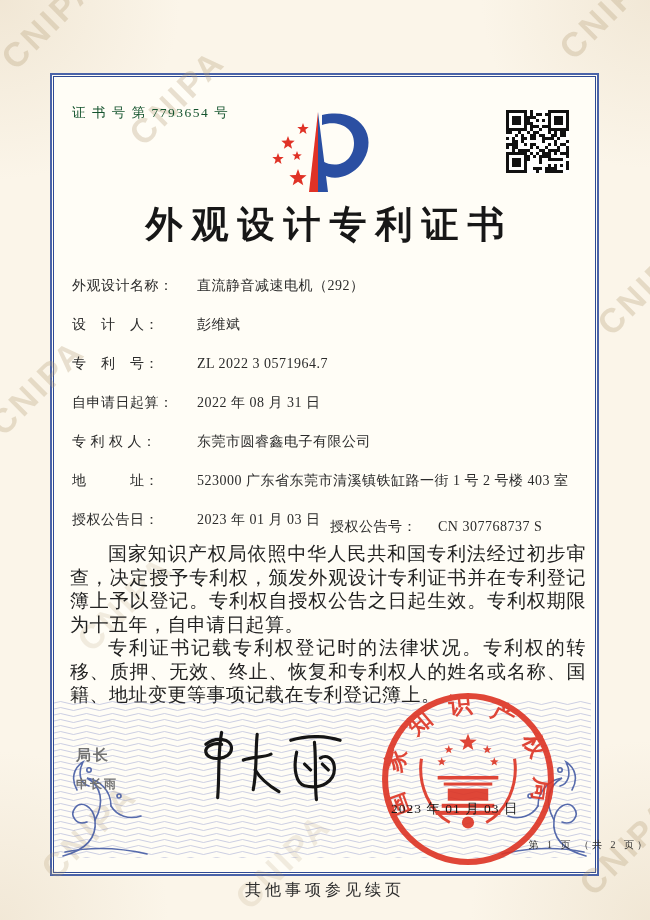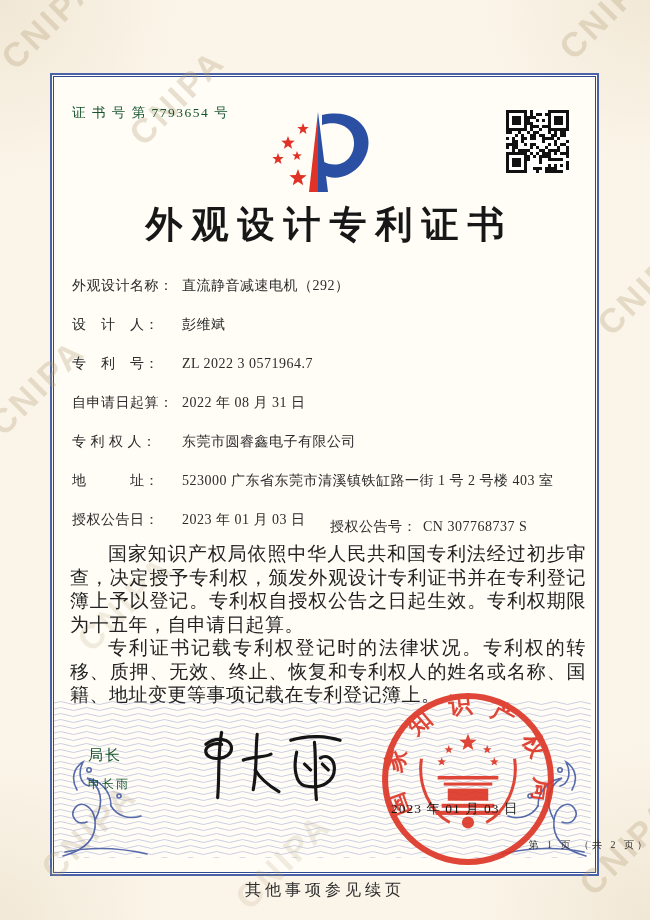--- a/index.html
+++ b/index.html
@@ -31,32 +31,32 @@
   }
   .logo{position:absolute;left:264px;top:104px;}
   .qr{position:absolute;left:506px;top:110px;background:#fff;}
   .title{
     position:absolute;left:0;right:0;top:200px;text-align:center;
     font-size:37px;font-weight:bold;color:#171717;letter-spacing:9px;text-indent:9px;
   }
   .fields{position:absolute;left:72px;top:277px;width:505px;}
   .frow{position:relative;height:39px;font-size:14px;color:#2b2b2b;letter-spacing:.5px;white-space:nowrap;}
   .flabel{display:inline-block;min-width:104px;}
-  .fvalue{margin-left:6px;}
+  .fvalue{margin-left:21px;}
   .fpair2{position:absolute;left:258px;top:7px;}
   .paras{
     position:absolute;left:70px;top:542px;width:516px;
     font-size:19px;line-height:23.5px;color:#222;letter-spacing:.5px;text-align:justify;
   }
   .paras p{margin:0;text-indent:2em;}
   .band{position:absolute;left:54px;top:700px;width:537px;height:158px;opacity:.55;}
   .flourish{position:absolute;z-index:4;}
   .fl-left{left:55px;top:748px;}
   .fl-right{right:56px;top:748px;transform:scaleX(-1);}
-  .signer{position:absolute;left:88px;top:746px;z-index:5;color:#14532d;}
+  .signer{position:absolute;left:76px;top:746px;z-index:5;color:#737373;font-weight:bold;}
   .signer .s-title{font-size:15px;letter-spacing:2px;}
   .signer .s-name{font-size:12px;letter-spacing:2px;margin-top:11px;}
   .signature{position:absolute;left:192px;top:726px;z-index:5;}
   .seal{position:absolute;left:378px;top:690px;z-index:4;}
   .seal-date{
     position:absolute;left:391px;top:800px;z-index:6;width:175px;
     font-size:13.5px;color:#1a1a1a;letter-spacing:1px;white-space:nowrap;
   }
   .page-info{
     position:absolute;left:12px;right:0;top:838px;z-index:6;text-align:right;

